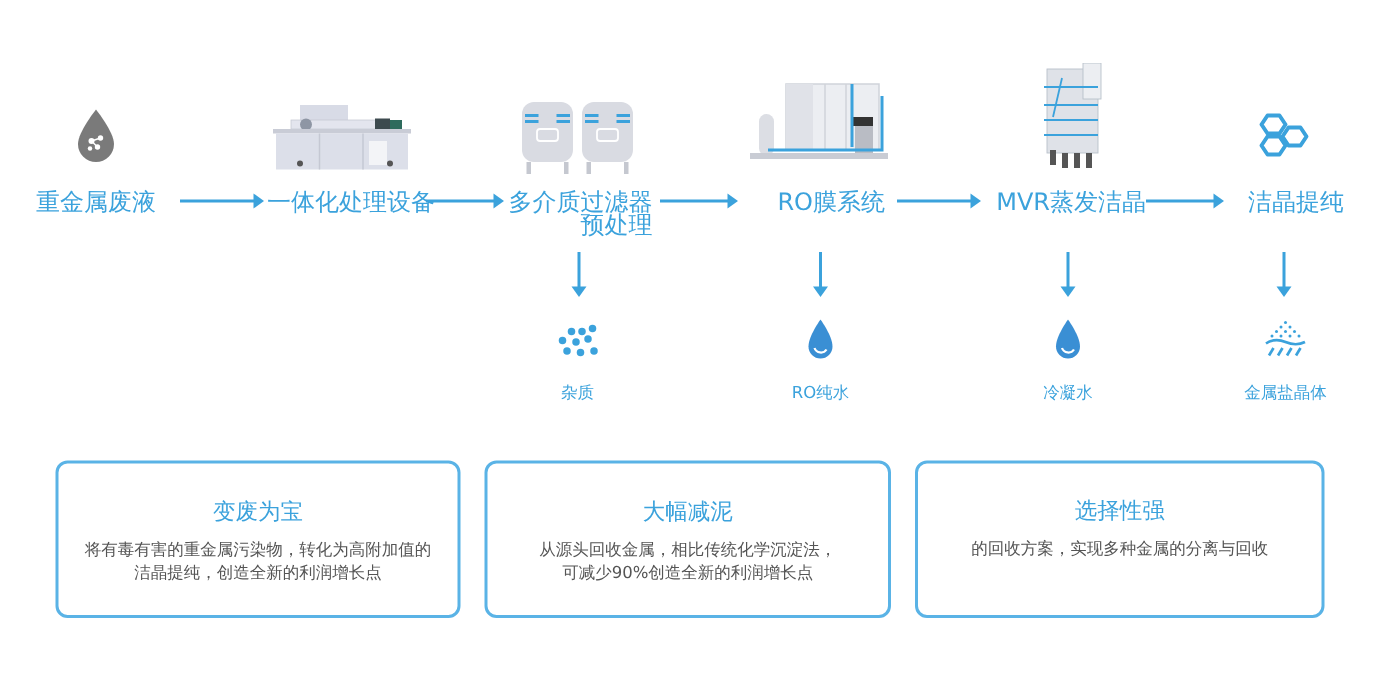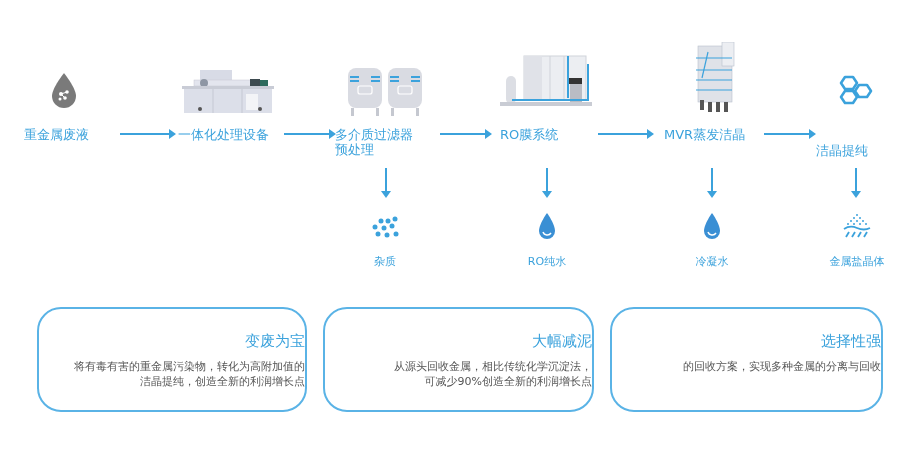--- a/index.html
+++ b/index.html
@@ -1,25 +1,25 @@
 <!DOCTYPE html>
 <html><head>
 <meta charset="utf-8">
 <style>
   html, body { margin:0; padding:0; background:#ffffff; }
   body { width:918px; height:457px; position:relative; overflow:hidden;
          font-family:"DejaVu Sans", "Liberation Sans", sans-serif; }
   .abs { position:absolute; }
-  .step-label { position:absolute; font-size:13px; color:#3ba2dc; text-align:left; white-space:nowrap; line-height:15px; }
+  .step-label { position:absolute; font-size:16px; color:#3ba2dc; text-align:right; white-space:nowrap; line-height:15px; }
   .out-label { position:absolute; font-size:11px; color:#3ba2dc; text-align:center; white-space:nowrap; }
   .harrow { position:absolute; height:2px; background:#3ba2dc; }
   .harrow::after { content:""; position:absolute; right:-6px; top:-4px; border-left:7px solid #3ba2dc; border-top:5px solid transparent; border-bottom:5px solid transparent; }
   .varrow { position:absolute; width:2px; background:#3ba2dc; }
   .varrow::after { content:""; position:absolute; left:-4px; bottom:-6px; border-top:7px solid #3ba2dc; border-left:5px solid transparent; border-right:5px solid transparent; }
-  .card { position:absolute; top:307px; height:105px; border:2px solid #5ab3e6; border-radius:24px; box-sizing:border-box; text-align:right; }
+  .card { position:absolute; top:307px; height:105px; border:2px solid #5ab3e6; border-radius:8px; box-sizing:border-box; text-align:center; }
   .card-title { font-size:15px; color:#3ba2dc; margin-top:22px; line-height:20px; }
   .card-body { font-size:11px; color:#555555; margin-top:8px; line-height:15px; }
   svg { display:block; }
 </style>
 </head>
 <body>
 
 <div class="abs" style="left:50px;top:72px;">
   <svg width="28" height="36" viewBox="0 0 28 36">
     <path d="M14 1 C14 1 2 16 2 24 A12 12 0 0 0 26 24 C26 16 14 1 14 1 Z" fill="#7a7a7a"></path>
@@ -129,21 +129,21 @@
 
 <div class="abs" style="left:839px;top:75px;">
   <svg width="34" height="30" viewBox="0 0 34 30">
     <g fill="none" stroke="#3ba2dc" stroke-width="2.6" stroke-linejoin="round">
       <polygon points="6,2 14,2 18,8 14,14 6,14 2,8"></polygon>
       <polygon points="20,10 28,10 32,16 28,22 20,22 16,16"></polygon>
       <polygon points="6,16 14,16 18,22 14,28 6,28 2,22"></polygon>
     </g>
   </svg>
 </div>
-<div class="step-label" style="left:816px;top:143px;width:80px;">洁晶提纯</div>
+<div class="step-label" style="left:816px;top:127px;width:80px;">洁晶提纯</div>
 
 <div class="varrow" style="left:385px;top:168px;height:24px;"></div>
 <div class="varrow" style="left:546px;top:168px;height:24px;"></div>
 <div class="varrow" style="left:711px;top:168px;height:24px;"></div>
 <div class="varrow" style="left:855px;top:168px;height:24px;"></div>
 
 <div class="abs" style="left:371px;top:216px;">
   <svg width="30" height="22" viewBox="0 0 30 22">
     <g fill="#3ba2dc">
       <circle cx="10" cy="5" r="2.5"></circle>

